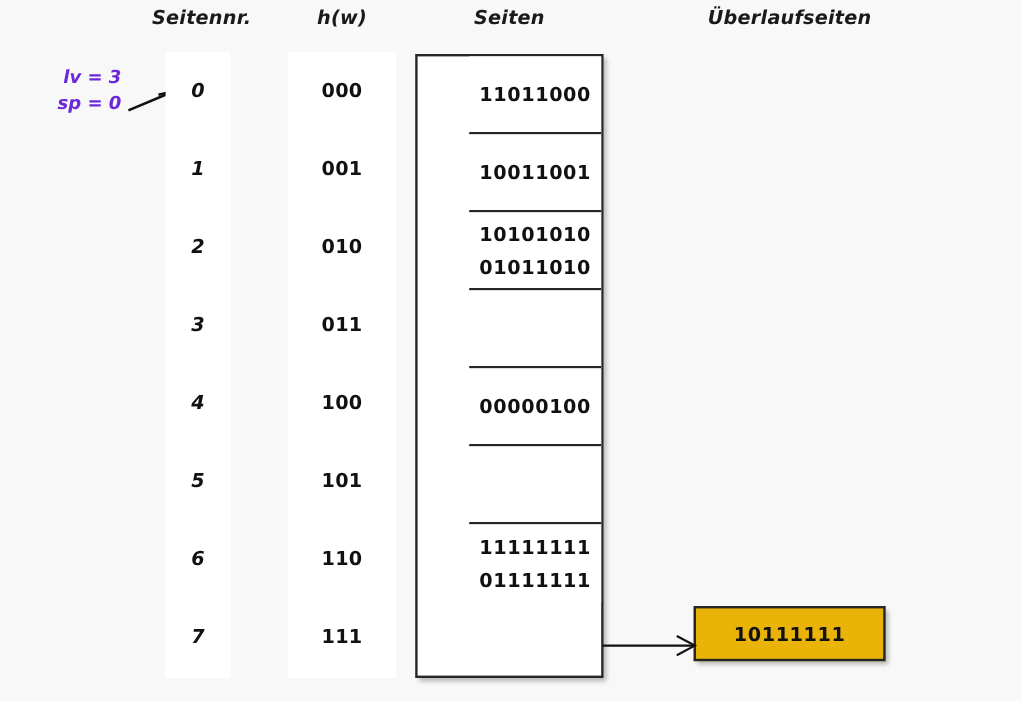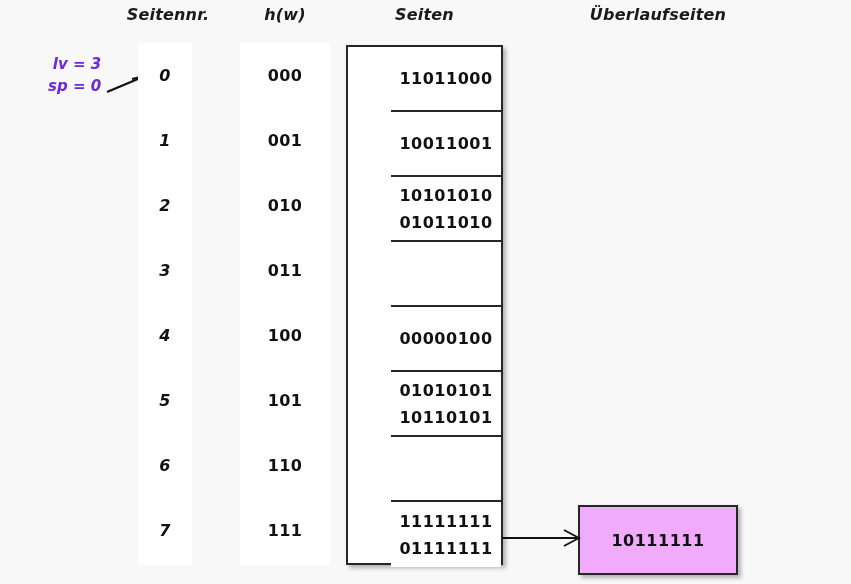--- a/index.html
+++ b/index.html
@@ -117,24 +117,24 @@
     line-height: 27px;
     letter-spacing: 0.5px;
   }
 
   
   #overflow-box {
     position: absolute;
     left: 578px;
     top: 505px;
     width: 160px;
-    height: 70px;
+    height: 46px;
     border: 2px solid #262626;
     box-sizing: border-box;
-    background: #f0abfc;
+    background: #eab308;
     box-shadow: 3px 3px 4px rgba(0,0,0,0.28);
     display: flex;
     align-items: center;
     justify-content: center;
   }
   #overflow-box .rec {
     font-size: 16px;
     font-weight: bold;
     color: #111;
     letter-spacing: 0.5px;
@@ -197,24 +197,20 @@
         <div class="rec">10011001</div>
       </div>
       <div class="page-row">
         <div class="rec">10101010</div>
         <div class="rec">01011010</div>
       </div>
       <div class="page-row"></div>
       <div class="page-row">
         <div class="rec">00000100</div>
       </div>
-      <div class="page-row">
-        <div class="rec">01010101</div>
-        <div class="rec">10110101</div>
-      </div>
       <div class="page-row"></div>
       <div class="page-row">
         <div class="rec">11111111</div>
         <div class="rec">01111111</div>
       </div>
     </div>
 
   <div id="overflow-box">
     <span class="rec">10111111</span>
   </div>

